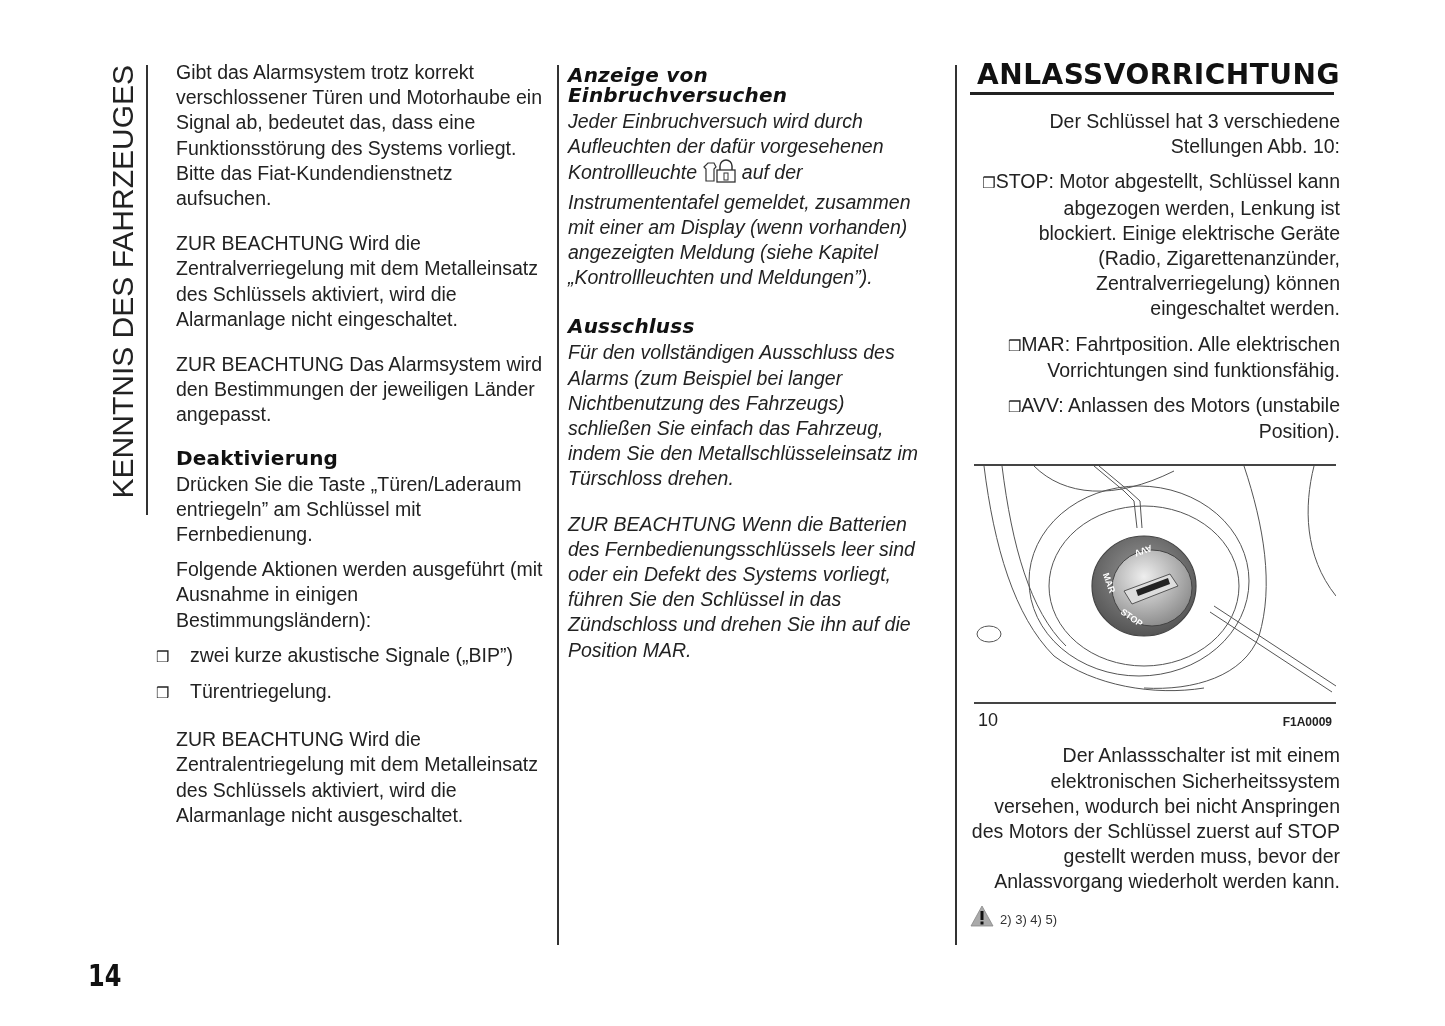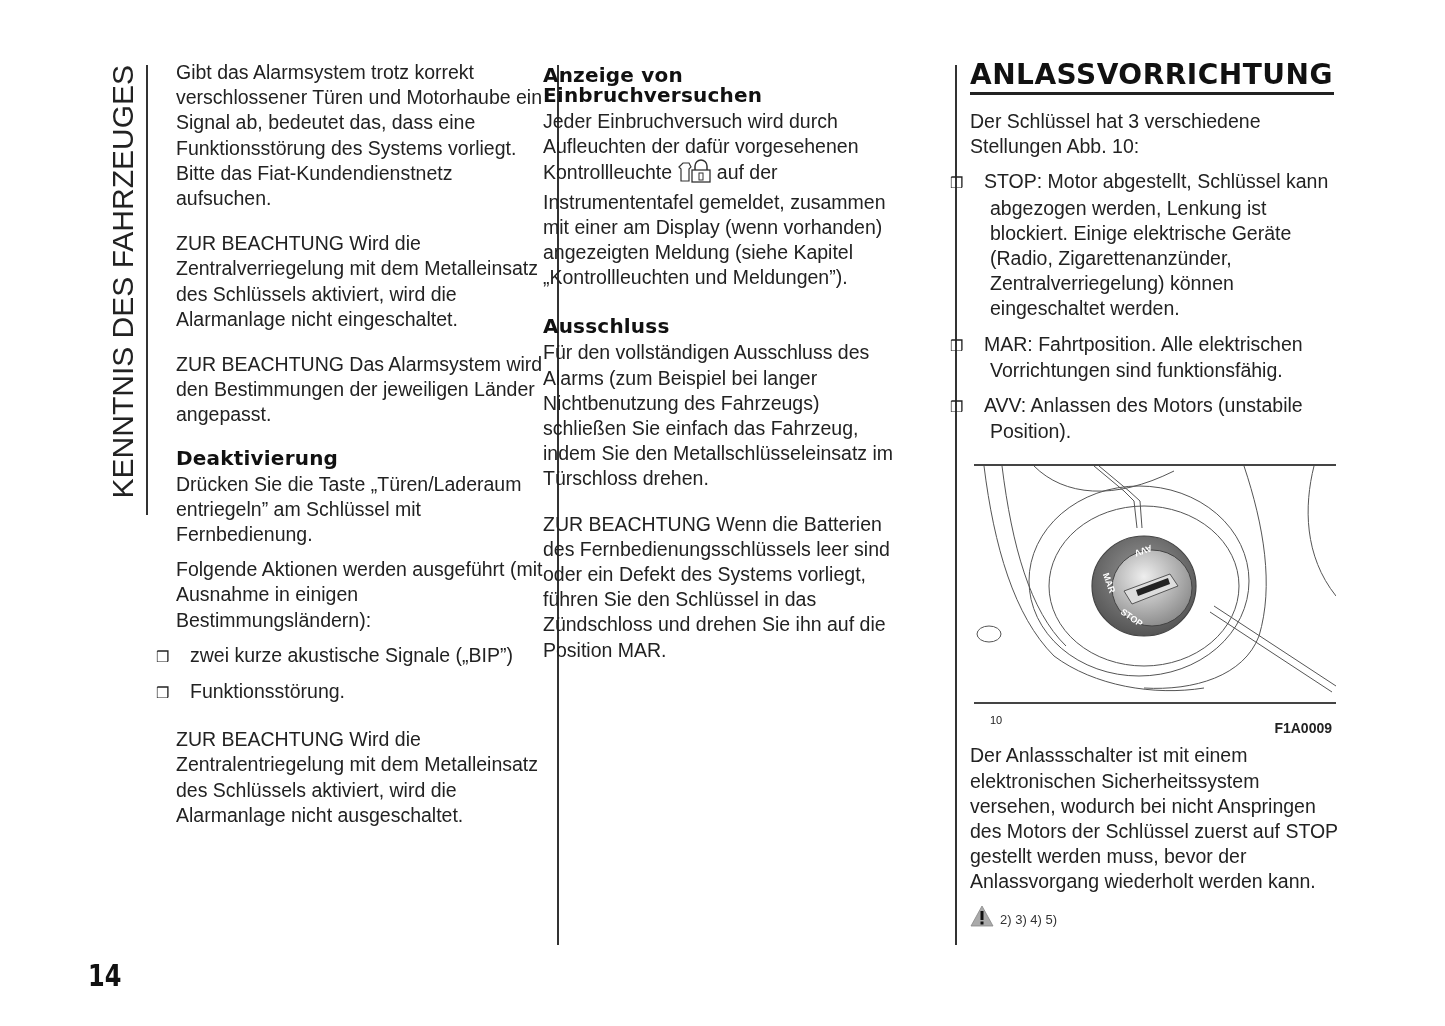--- a/index.html
+++ b/index.html
@@ -32,22 +32,22 @@
     .bullets { margin-bottom: 20px; }
     .section-title {
       font-family: "DejaVu Sans", sans-serif; font-weight: 900; font-size: 28px;
       color: #111; letter-spacing: 0.5px; line-height: 30px; margin: 0;
     }
     .title-rule { height: 3px; background: #222; width: 364px; margin: 2px 0 14px 0; }
     .figure { position: relative; width: 362px; height: 265px; margin: 20px 0 14px 4px; }
     .figure .top-rule { position: absolute; left: 0; top: 0; width: 100%; height: 1.5px; background: #444; }
     .figure .bot-rule { position: absolute; left: 0; top: 238px; width: 100%; height: 1.5px; background: #444; }
     .figure svg { position: absolute; left: 0; top: 2px; }
-    .fig-num { position: absolute; left: 16px; top: 244px; font-size: 11px; color: #222; }
-    .fig-code { position: absolute; right: 4px; top: 252px; font-size: 14px; font-weight: bold; color: #222; }
+    .fig-num { position: absolute; left: 4px; top: 244px; font-size: 18px; color: #222; }
+    .fig-code { position: absolute; right: 4px; top: 246px; font-size: 12px; font-weight: bold; color: #222; }
     .warn-row { font-size: 13px; color: #333; display: flex; align-items: center; gap: 6px; margin-top: -4px; }
     .page-number {
       position: absolute; left: 88px; top: 958px; font-size: 30px; font-weight: bold;
       font-family: "DejaVu Sans", sans-serif; color: #111; transform: scaleX(0.8); transform-origin: 0 0;
     }
     .inline-icon { display: inline-block; vertical-align: -4px; }
   </style>
 </head>
 <body>
 
@@ -61,42 +61,42 @@
 
 <div class="col" style="left:176px; width:370px;">
   <p>Gibt das Alarmsystem trotz korrekt verschlossener Türen und Motorhaube ein Signal ab, bedeutet das, dass eine Funktionsstörung des Systems vorliegt. Bitte das Fiat-Kundendienstnetz aufsuchen.</p>
   <p style="margin-top:20px;">ZUR BEACHTUNG Wird die Zentralverriegelung mit dem Metalleinsatz des Schlüssels aktiviert, wird die Alarmanlage nicht eingeschaltet.</p>
   <p style="margin-top:20px;">ZUR BEACHTUNG Das Alarmsystem wird den Bestimmungen der jeweiligen Länder angepasst.</p>
   <h3 style="margin-top:6px;">Deaktivierung</h3>
   <p style="margin-bottom:10px;">Drücken Sie die Taste „Türen/Laderaum entriegeln” am Schlüssel mit Fernbedienung.</p>
   <p style="margin-bottom:10px;">Folgende Aktionen werden ausgeführt (mit Ausnahme in einigen Bestimmungsländern):</p>
   <div class="bullets">
     <div class="bullet"><span class="box">❒</span><span>zwei kurze akustische Signale („BIP”)</span></div>
-    <div class="bullet"><span class="box">❒</span><span>Funktionsstörung.</span></div>
+    <div class="bullet"><span class="box">❒</span><span>Türentriegelung.</span></div>
   </div>
   <p style="margin-top:22px;">ZUR BEACHTUNG Wird die Zentralentriegelung mit dem Metalleinsatz des Schlüssels aktiviert, wird die Alarmanlage nicht ausgeschaltet.</p>
 </div>
 
-<div class="col" style="left:543px; width:365px;">
+<div class="col" style="left:568px; width:365px;font-style:italic;">
   <h3 style="margin-top:5px;">
     <span>Anzeige von</span><br>
     <span>Einbruchversuchen</span>
   </h3>
   <p><span>Jeder Einbruchversuch wird durch Aufleuchten der dafür vorgesehenen Kontrollleuchte </span><span class="inline-icon"><svg width="34" height="24" viewBox="0 0 34 24">
           <path d="M2 8 L6 4 L12 4 L14 8 L12 10 L12 22 L4 22 L4 10 Z" fill="none" stroke="#333" stroke-width="1.2"></path>
           <path d="M18 11 L18 7 A6 6 0 0 1 30 7 L30 11" fill="none" stroke="#333" stroke-width="1.5"></path>
           <rect x="15" y="11" width="18" height="12" fill="none" stroke="#333" stroke-width="1.3"></rect>
           <rect x="22" y="14" width="4" height="7" fill="none" stroke="#333" stroke-width="1"></rect>
         </svg></span><span> auf der Instrumententafel gemeldet, zusammen mit einer am Display (wenn vorhanden) angezeigten Meldung (siehe Kapitel „Kontrollleuchten und Meldungen”).</span></p>
   <h3 style="margin-top:26px;">Ausschluss</h3>
   <p>Für den vollständigen Ausschluss des Alarms (zum Beispiel bei langer Nichtbenutzung des Fahrzeugs) schließen Sie einfach das Fahrzeug, indem Sie den Metallschlüsseleinsatz im Türschloss drehen.</p>
   <p style="margin-top:4px;">ZUR BEACHTUNG Wenn die Batterien des Fernbedienungsschlüssels leer sind oder ein Defekt des Systems vorliegt, führen Sie den Schlüssel in das Zündschloss und drehen Sie ihn auf die Position MAR.</p>
 </div>
 
-<div class="col" style="left:970px; width:370px;">
+<div class="col" style="left:970px; width:370px;text-align:right;">
   <h2 class="section-title">ANLASSVORRICHTUNG</h2>
   <div class="title-rule"></div>
   <p style="margin-bottom:10px;">Der Schlüssel hat 3 verschiedene Stellungen Abb. 10:</p>
   <div class="bullets" style="margin-bottom:8px;">
     <div class="bullet"><span class="box">❒</span><span>STOP: Motor abgestellt, Schlüssel kann abgezogen werden, Lenkung ist blockiert. Einige elektrische Geräte (Radio, Zigarettenanzünder, Zentralverriegelung) können eingeschaltet werden.</span></div>
     <div class="bullet"><span class="box">❒</span><span>MAR: Fahrtposition. Alle elektrischen Vorrichtungen sind funktionsfähig.</span></div>
     <div class="bullet"><span class="box">❒</span><span>AVV: Anlassen des Motors (unstabile Position).</span></div>
   </div>
 
   <div class="figure">

